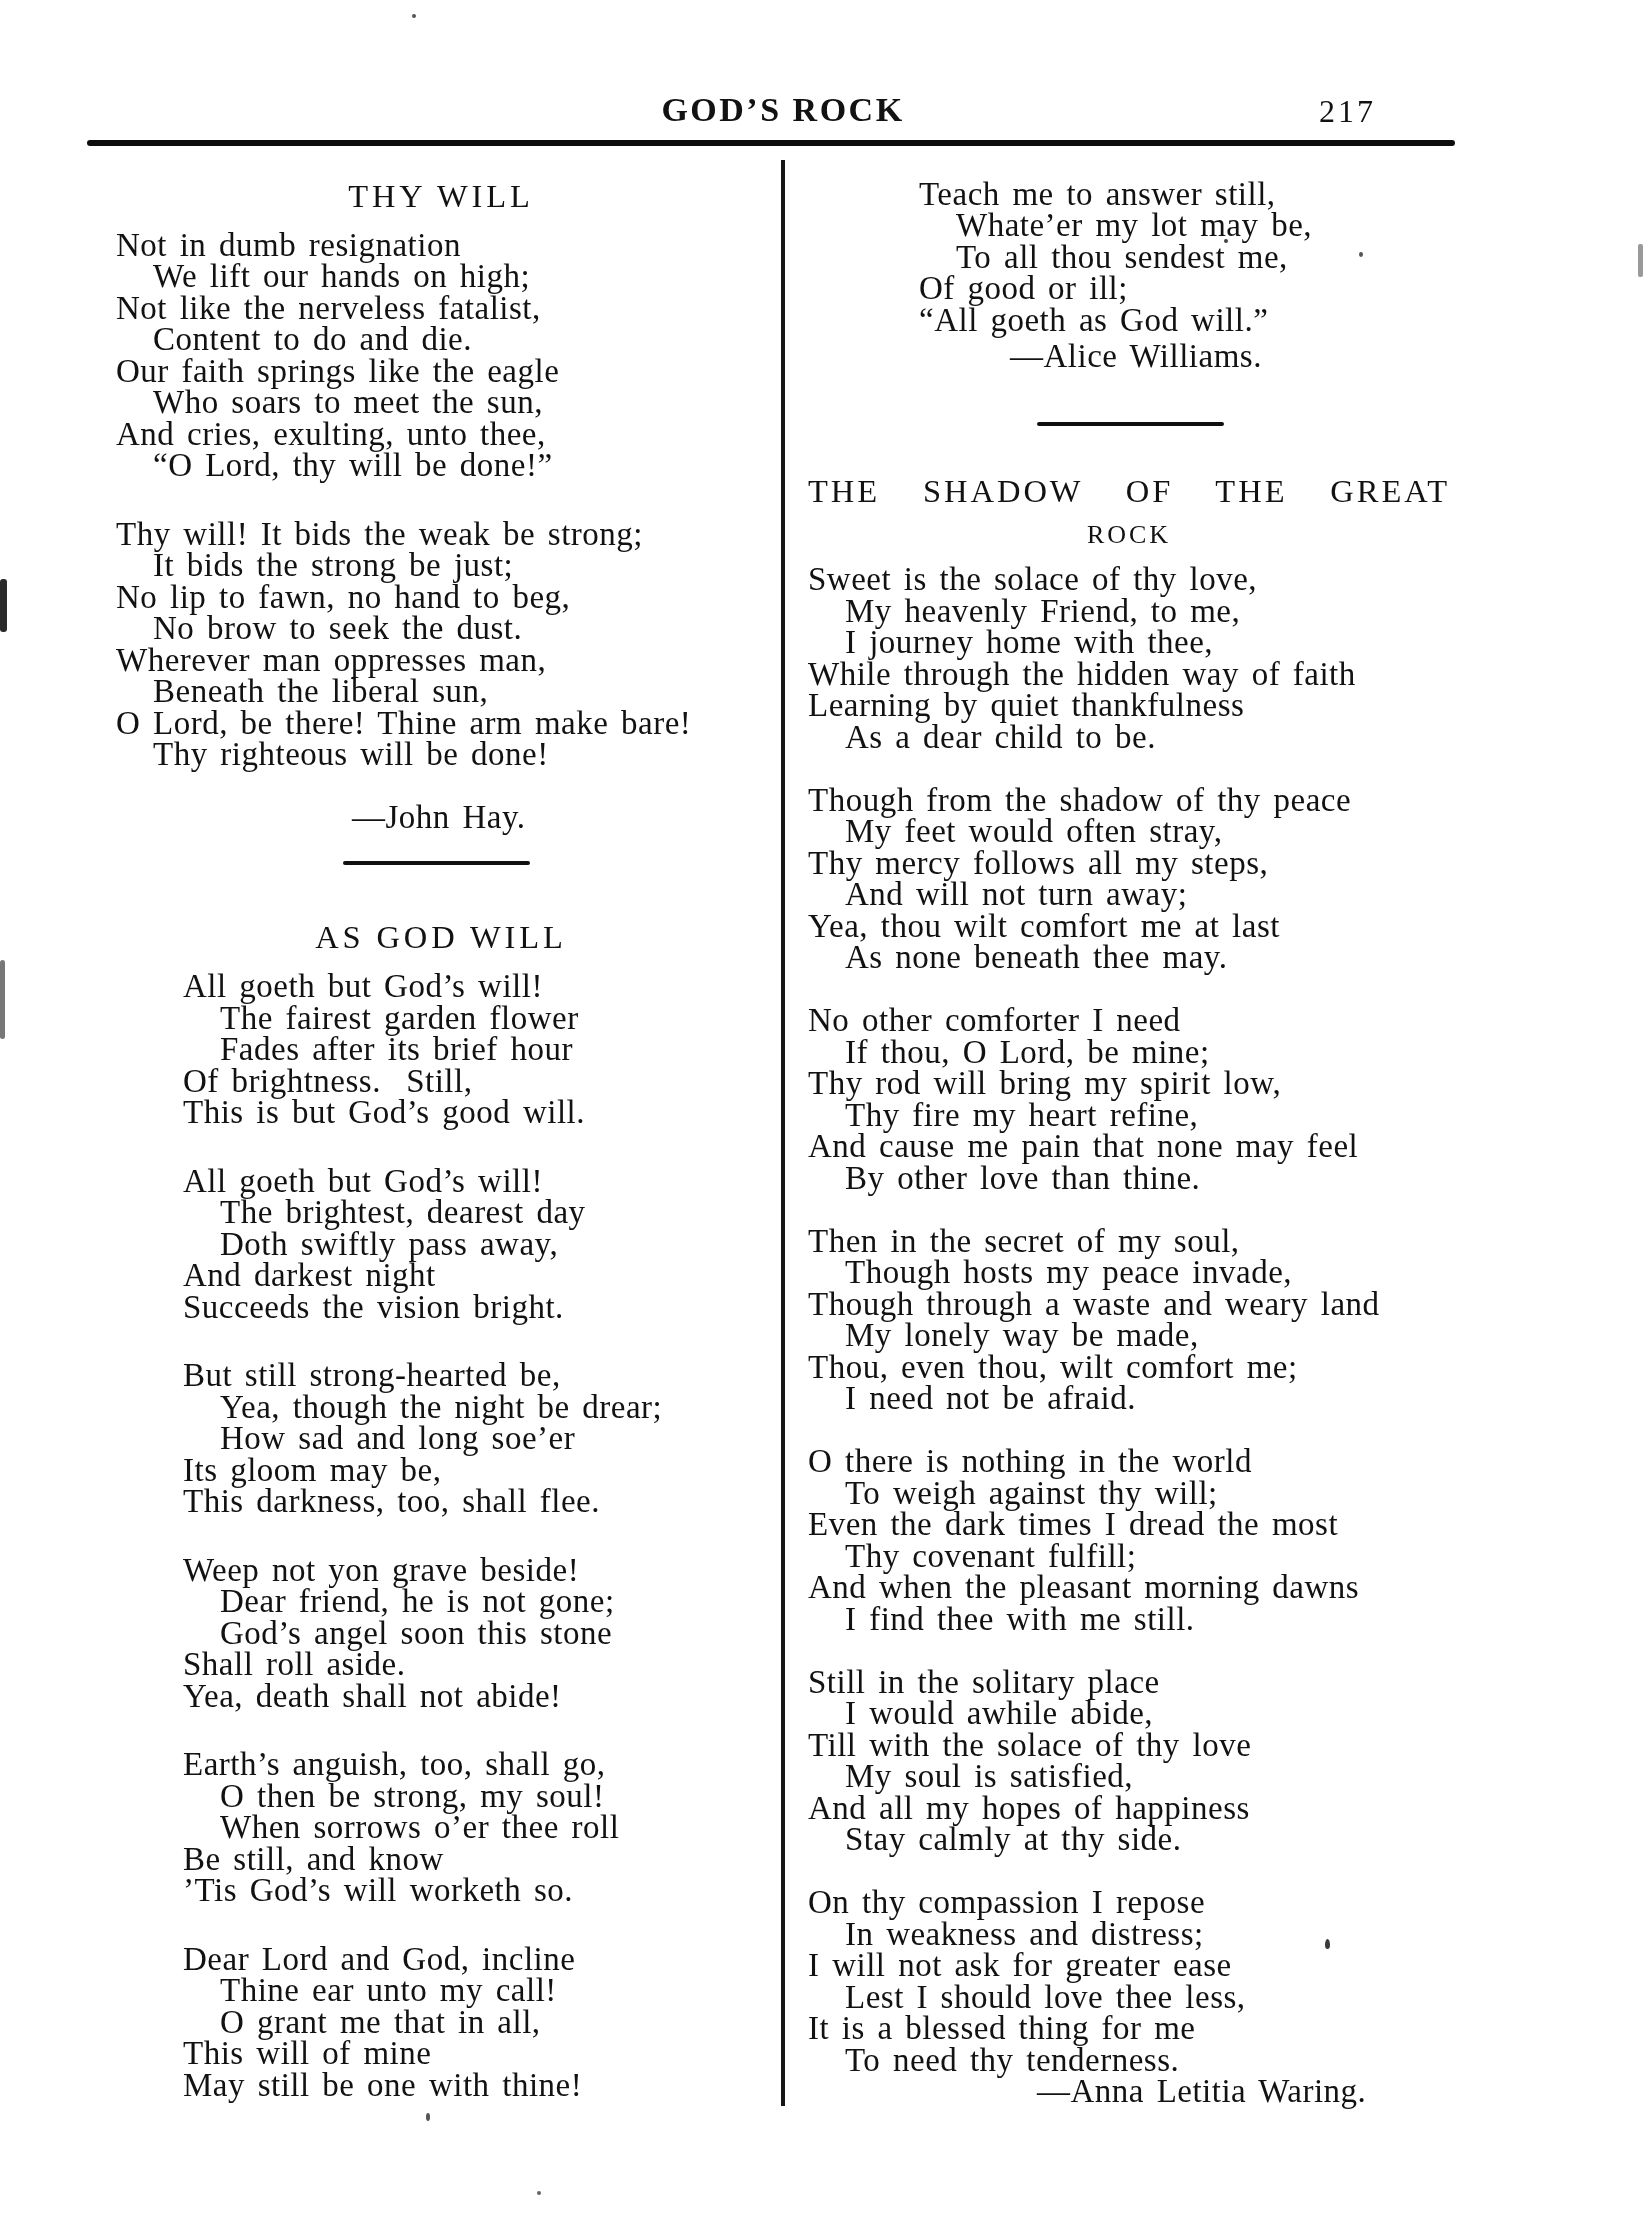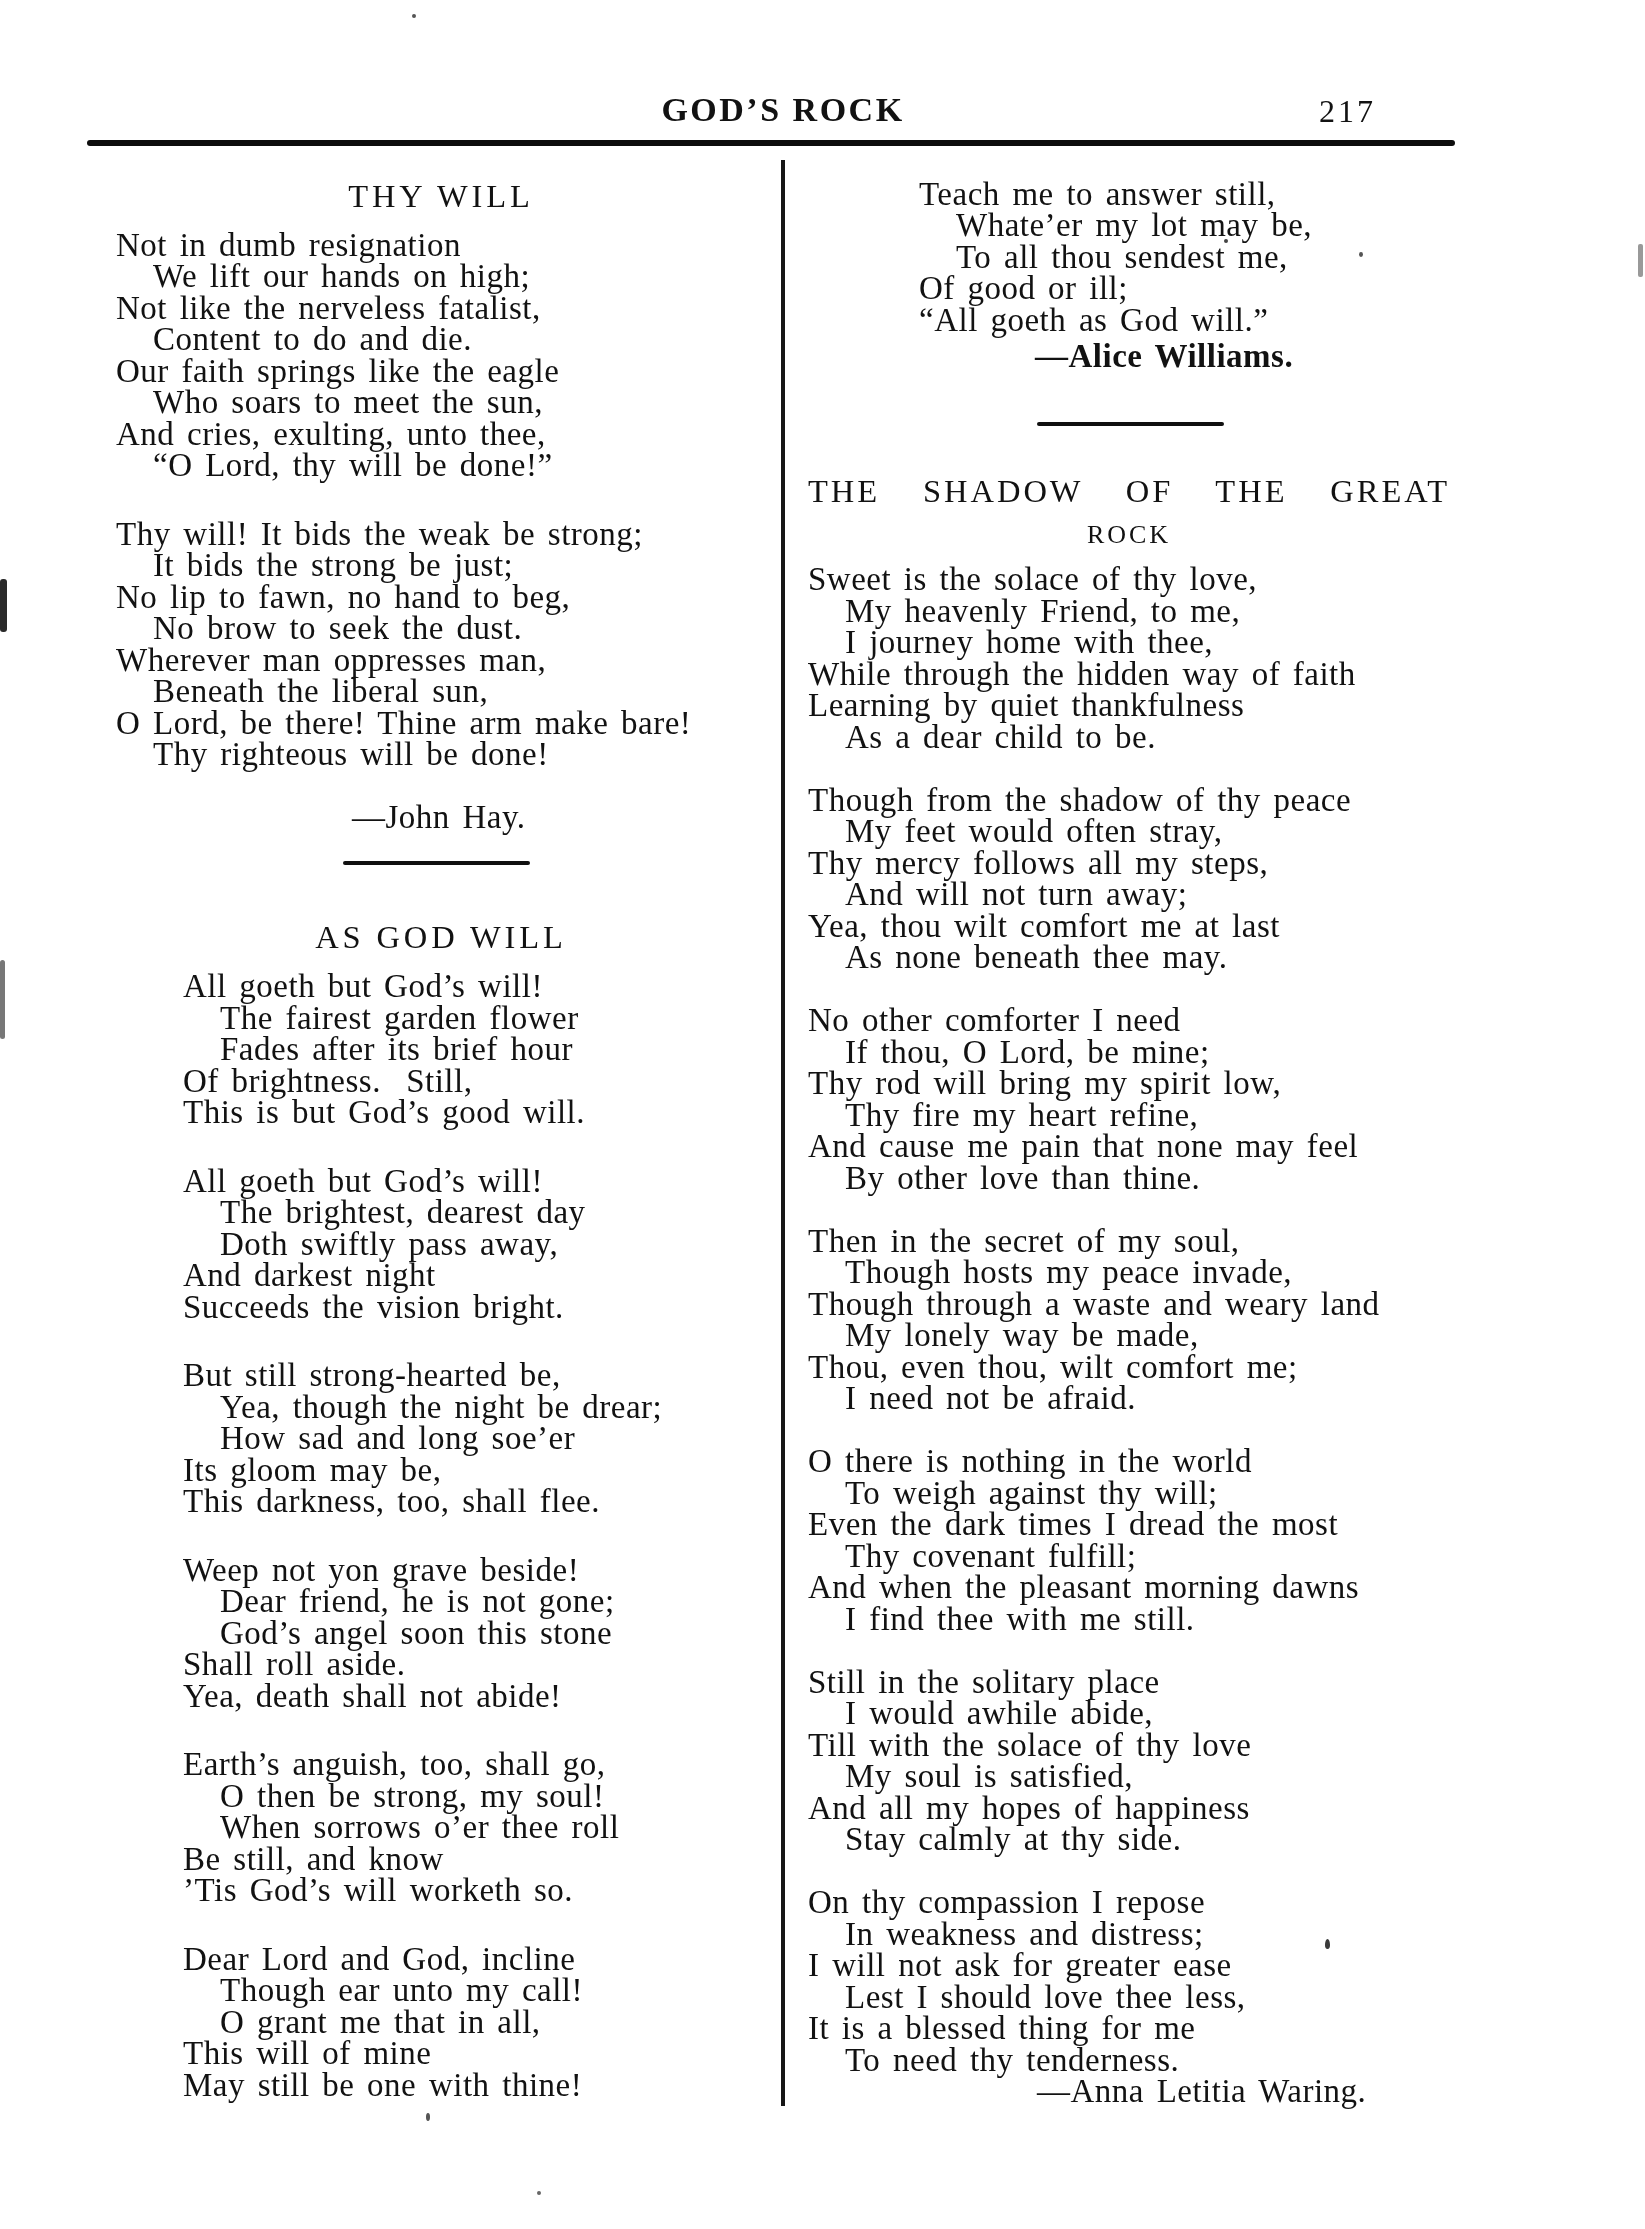--- a/index.html
+++ b/index.html
@@ -50,21 +50,21 @@
   .poem-title{
     font-size:32.5px;letter-spacing:3.9px;line-height:39px;
     text-align:center;margin-bottom:13.8px;white-space:pre;
   }
 
   #poem-as-god-will .stanza{margin-left:67px;}
   #poem-continuation{margin-left:111px;margin-top:11.8px;}
 
   .attribution{margin-top:3.9px;}
   #poem-thy-will .attribution{margin-top:31.5px;margin-left:236px;}
-  #poem-continuation .attribution{margin-left:116px;margin-top:4.9px;font-weight:bold;}
+  #poem-continuation .attribution{margin-left:91px;margin-top:4.9px;}
   #poem-shadow .attribution{margin-left:229px;margin-top:0;}
 
   .shadow-title1{
     font-size:32.5px;letter-spacing:3px;line-height:44px;
     text-align:justify;text-align-last:justify;
   }
   .shadow-title2{
     font-size:26px;letter-spacing:3px;line-height:44px;
     text-align:center;margin-bottom:7.9px;
   }
@@ -146,21 +146,21 @@
         </div>
         <div class="stanza">
           <div class="line">Earth’s anguish, too, shall go,</div>
           <div class="line indent">O then be strong, my soul!</div>
           <div class="line indent">When sorrows o’er thee roll</div>
           <div class="line">Be still, and know</div>
           <div class="line">’Tis God’s will worketh so.</div>
         </div>
         <div class="stanza">
           <div class="line">Dear Lord and God, incline</div>
-          <div class="line indent">Though ear unto my call!</div>
+          <div class="line indent">Thine ear unto my call!</div>
           <div class="line indent">O grant me that in all,</div>
           <div class="line">This will of mine</div>
           <div class="line">May still be one with thine!</div>
         </div>
       </div>
   </div>
 
   <div class="col col-right">
     <div class="poem" id="poem-continuation">
         <div class="stanza">

